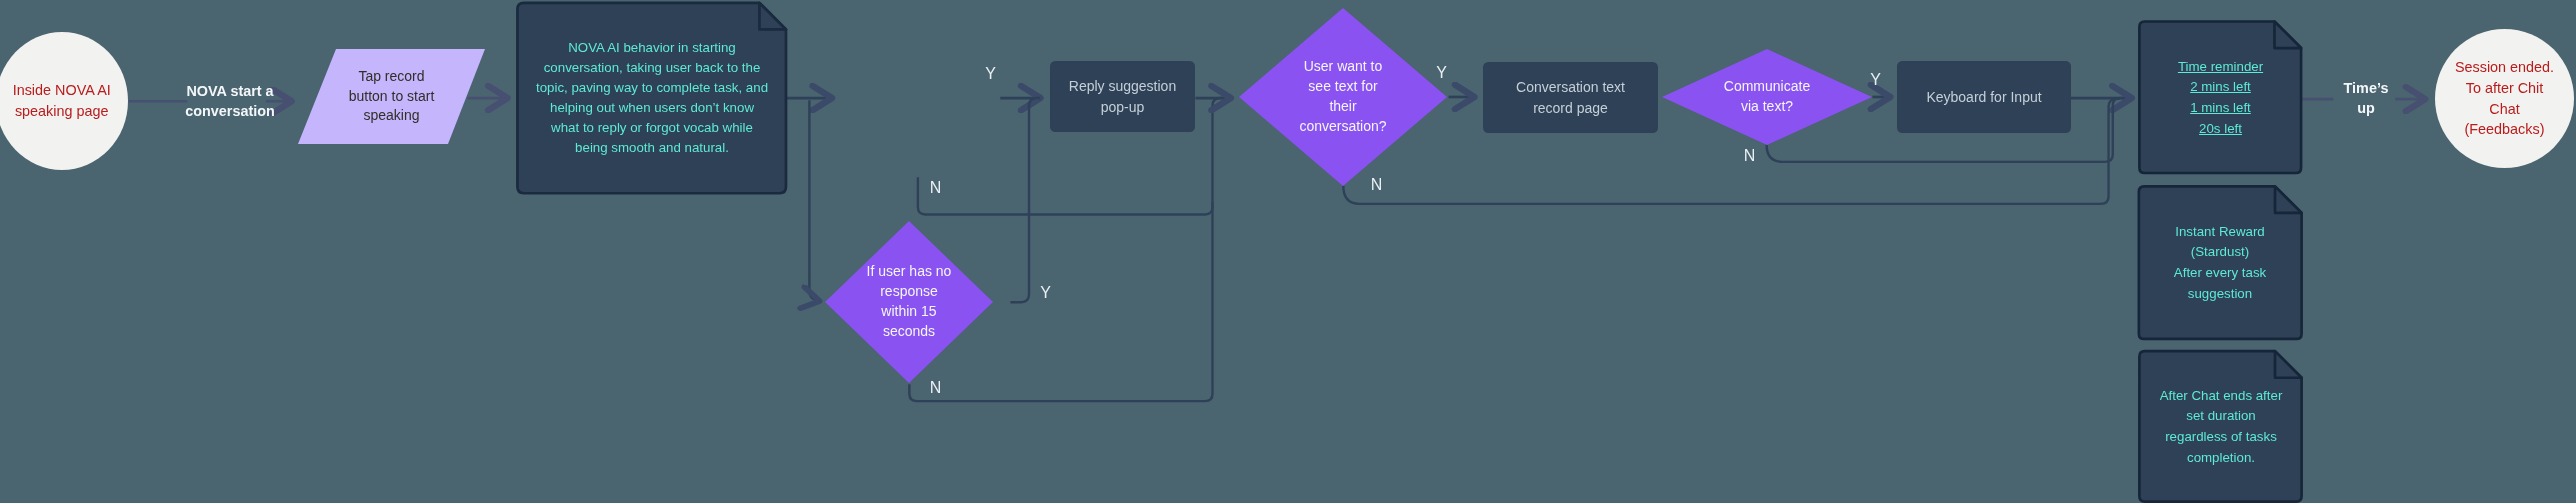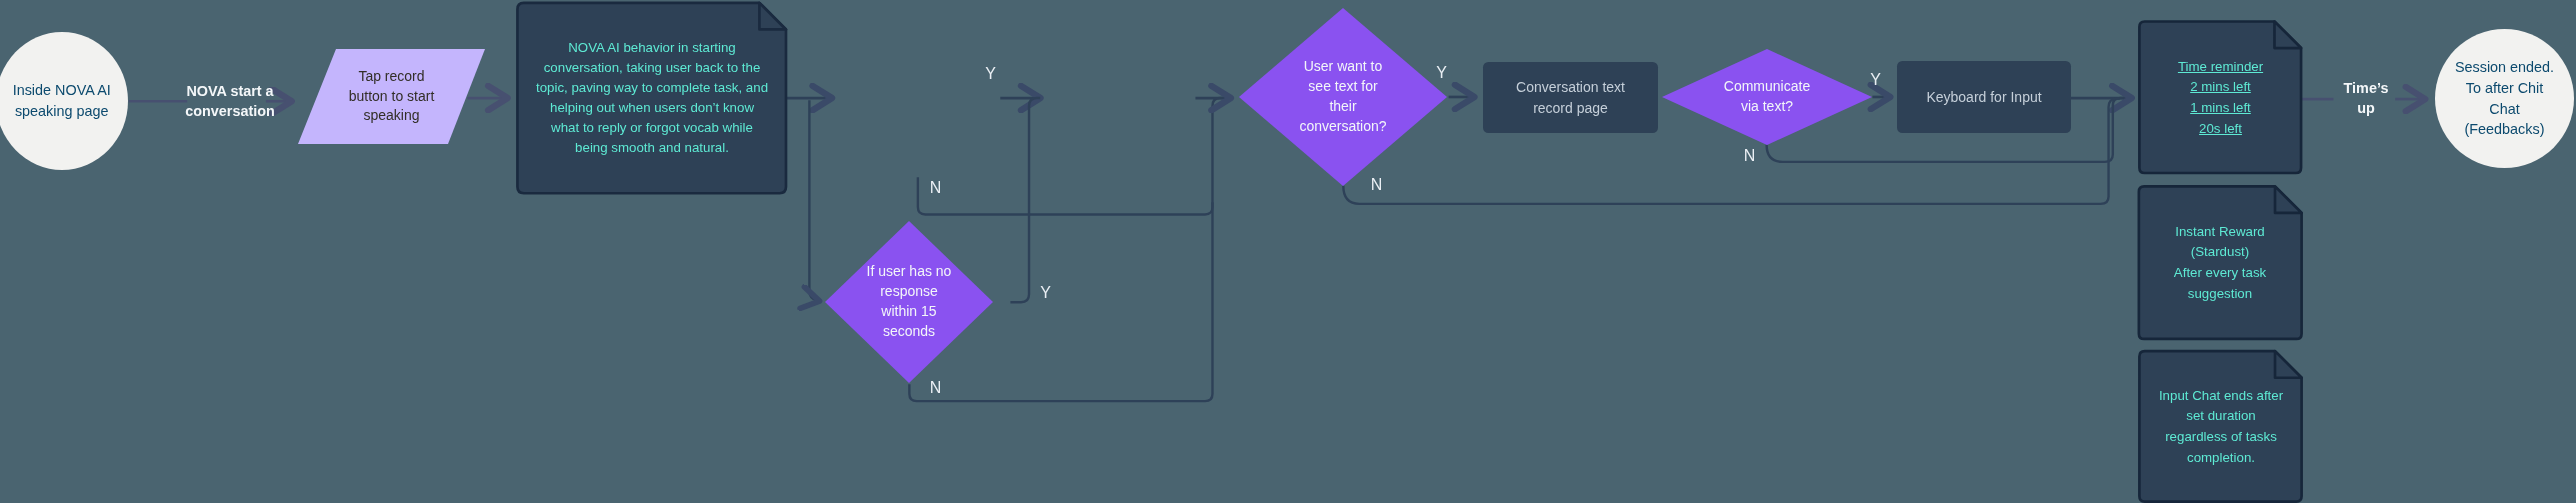--- a/index.html
+++ b/index.html
@@ -9,21 +9,21 @@
     font-family:"Liberation Sans", sans-serif;
   }
   .abs{position:absolute;}
   .node-text{
     display:flex;align-items:center;justify-content:center;text-align:center;
     white-space:pre-line;
   }
   
   .terminator{
     background:#f2f2f0;border-radius:50%;
-    color:#0c4a6e;font-size:14.4px;line-height:1.45;font-weight:400;
+    color:#b91c1c;font-size:14.4px;line-height:1.45;font-weight:400;
   }
   
   .para{
     background:#c4b5fd;
     clip-path:polygon(38px 0,187px 0,150px 95px,0 95px);
     color:#322e27;font-size:14px;line-height:1.42;
   }
   
   .diamond{
     background:#8a52f0;
@@ -138,20 +138,24 @@
   <div class="abs note-label big node-text" style="left:523px;top:8px;width:258px;height:180px;">NOVA AI behavior in starting
 conversation, taking user back to the
 topic, paving way to complete task, and
 helping out when users don’t know
 what to reply or forgot vocab while
 being smooth and natural.</div>
 
   <div class="abs yn" style="left:981px;top:63px;width:19px;height:21px;">Y</div>
   <div class="abs yn" style="left:926px;top:177px;width:19px;height:21px;">N</div>
 
+  <div class="abs process node-text" style="left:1050px;top:61px;width:145px;height:71px;">
+    <span>Reply suggestion
+pop-up</span>
+  </div>
 
   <div class="abs diamond node-text" style="left:825px;top:221px;width:168px;height:162px;">
     <span>If user has no
 response
 within 15
 seconds</span>
   </div>
   <div class="abs yn" style="left:1036px;top:282px;width:19px;height:21px;">Y</div>
   <div class="abs yn" style="left:926px;top:377px;width:19px;height:21px;">N</div>
 
@@ -192,19 +196,19 @@
 To after Chit
 Chat
 (Feedbacks)</span>
   </div>
 
   <div class="abs note-label node-text" style="left:2144px;top:194px;width:152px;height:138px;">Instant Reward
 (Stardust)
 After every task
 suggestion</div>
 
-  <div class="abs note-label node-text" style="left:2145px;top:359px;width:152px;height:136px;">Input Chat ends after
+  <div class="abs note-label node-text" style="left:2145px;top:359px;width:152px;height:136px;">After Chat ends after
 set duration
 regardless of tasks
 completion.</div>
 
 </div>
 
 
 </body></html>

